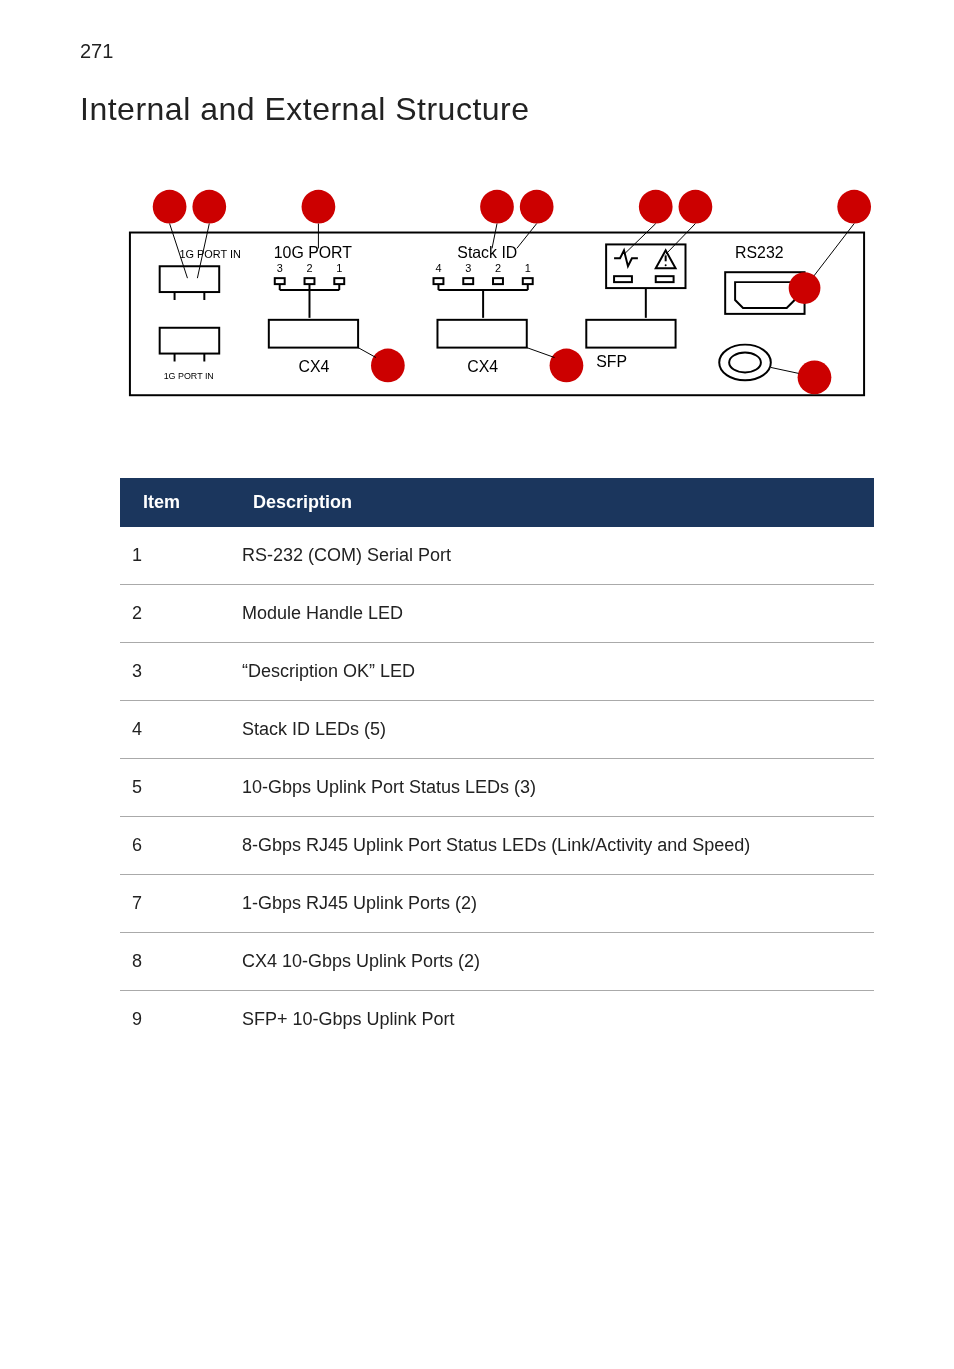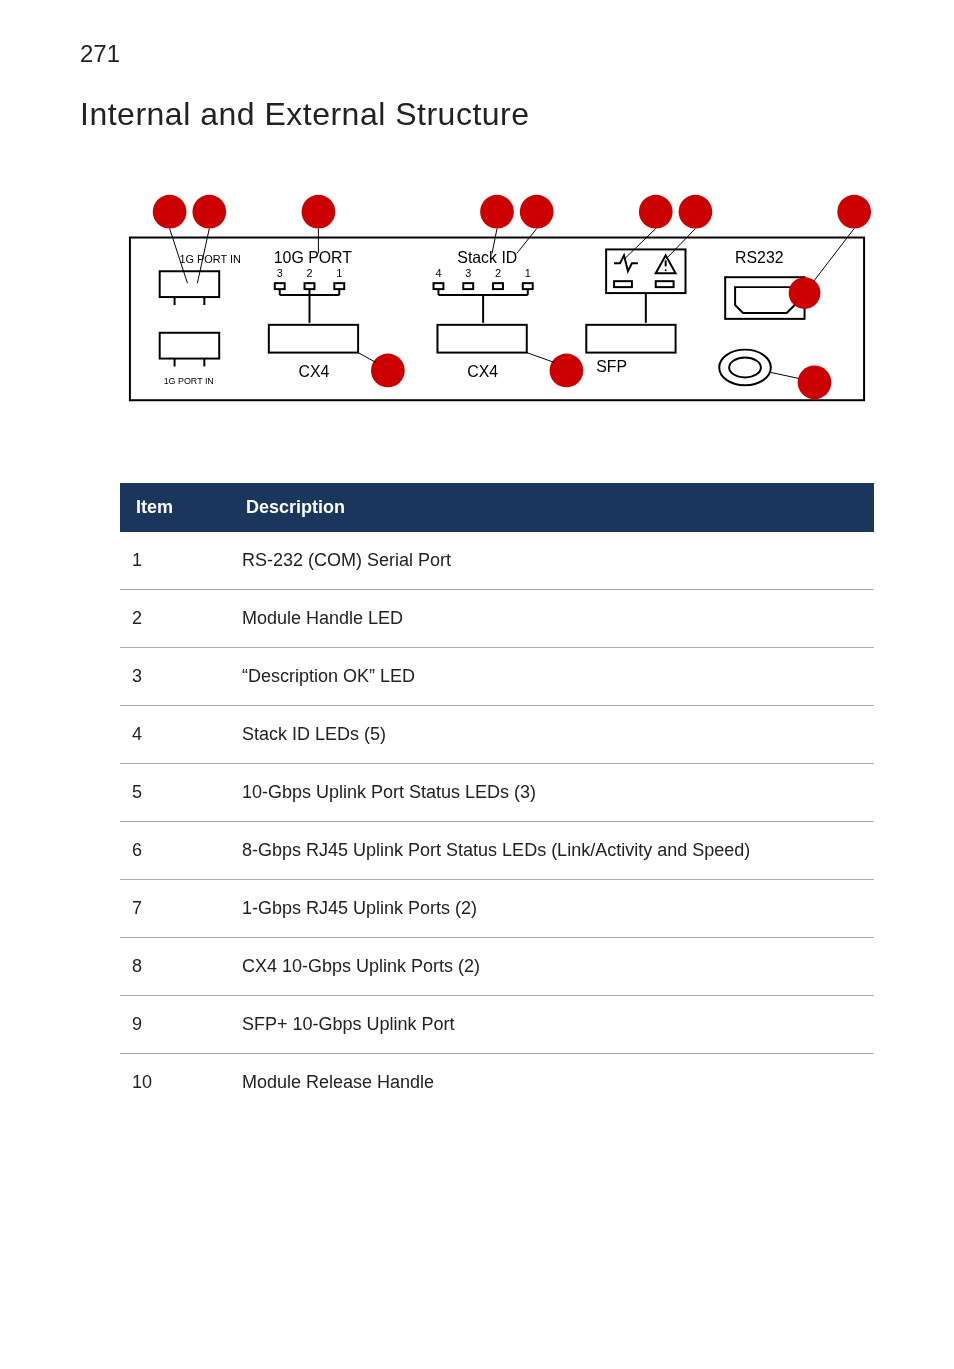--- a/index.html
+++ b/index.html
@@ -5,21 +5,21 @@
   * { box-sizing: border-box; margin: 0; padding: 0; }
   body {
     font-family: "Segoe UI", Arial, sans-serif;
     background: #fff;
     color: #222;
     width: 954px;
     margin: 0 auto;
     padding: 40px 80px 40px 120px;
   }
   .page-num {
-    font-size: 24px;
+    font-size: 20px;
     font-weight: 400;
     margin-bottom: 28px;
     margin-left: -40px;
   }
   .title {
     font-size: 32px;
     font-weight: 400;
     margin-bottom: 60px;
     margin-left: -40px;
     letter-spacing: 0.5px;
@@ -32,21 +32,21 @@
   table.items {
     width: 100%;
     border-collapse: collapse;
     font-size: 18px;
   }
   table.items thead th {
     background: #1b365d;
     color: #fff;
     text-align: left;
     font-weight: 600;
-    padding: 14px 16px;
+    padding: 14px 23px;
     border: none;
   }
   table.items thead th:first-child { width: 110px; }
   table.items tbody td {
     padding: 18px 12px;
     vertical-align: top;
   }
   table.items tbody tr { border-bottom: 1px solid #aaa; }
   table.items tbody tr:last-child { border-bottom: none; }
   table.items tbody td:first-child {
@@ -208,18 +208,14 @@
         <td>1-Gbps RJ45 Uplink Ports (2)</td>
       </tr>
     <tr>
         <td>8</td>
         <td>CX4 10-Gbps Uplink Ports (2)</td>
       </tr>
     <tr>
         <td>9</td>
         <td>SFP+ 10-Gbps Uplink Port</td>
       </tr>
-    <tr>
-        <td>10</td>
-        <td>Module Release Handle</td>
-      </tr>
   </tbody>
 </table>
 
 </body></html>

